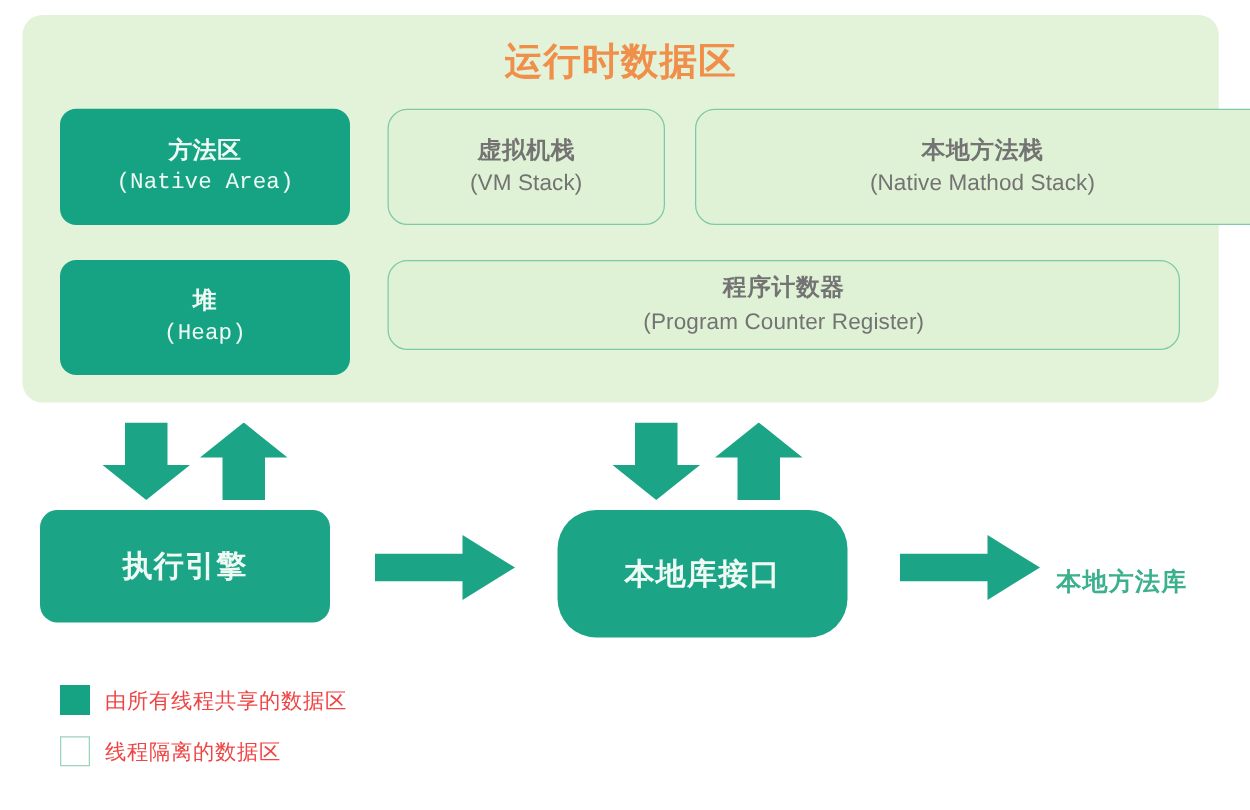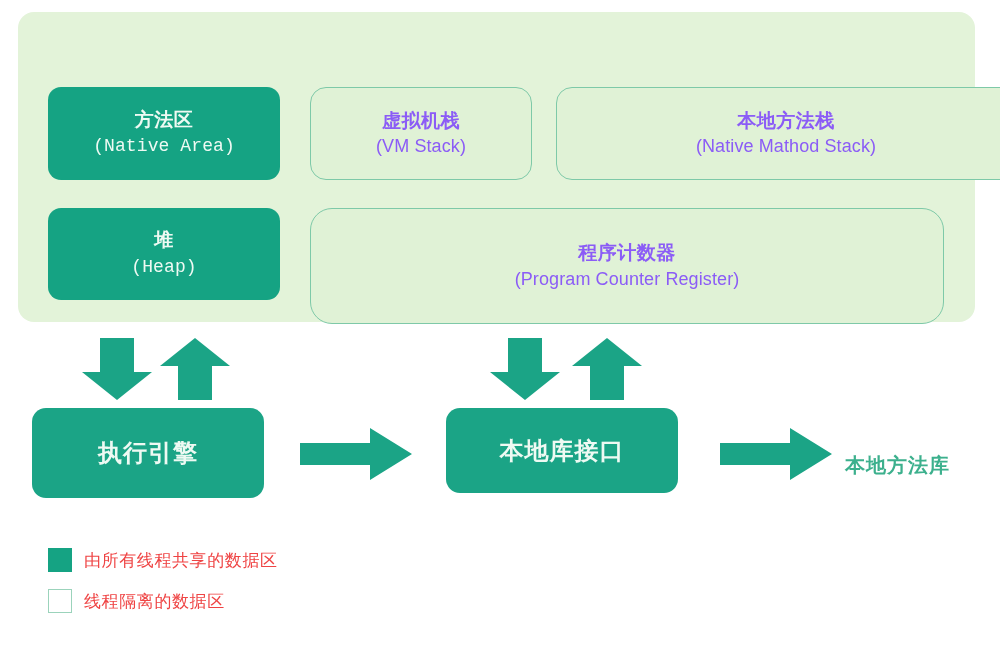--- a/index.html
+++ b/index.html
@@ -53,21 +53,21 @@
     text-align: center;
   }
   .mem-box.shared {
     background: #15a383;
     color: #eefaf3;
     border: none;
     font-family: Liberation Mono, monospace;
   }
   .mem-box.isolated {
     background: #e0f2d6;
-    color: #8b5cf6;
+    color: #737373;
     border: 1.6px solid #7ec9a8;
     border-radius: 16px;
   }
   .mem-cn {
     font-size: 19px;
     font-weight: bold;
     letter-spacing: 0.5px;
   }
   .mem-en {
     font-size: 18px;
@@ -75,41 +75,41 @@
     margin-top: 2px;
     letter-spacing: 0.1px;
   }
   .mem-box.shared .mem-cn { font-weight: bold; }
 
   
   #box-method-area { left: 30px;  top: 75px;  width: 232px; height: 93px; }
   #box-vm-stack    { left: 292px; top: 75px;  width: 222px; height: 93px; }
   #box-native-stack{ left: 538px; top: 75px;  width: 460px; height: 93px; }
   #box-heap        { left: 30px;  top: 196px; width: 232px; height: 92px; }
-  #box-pc-register { left: 292px; top: 196px; width: 634px; height: 116px; border-radius: 22px; }
+  #box-pc-register { left: 292px; top: 196px; width: 634px; height: 72px; }
   .arrow-updown {
     position: absolute;
   }
 
   
   .exec-box {
     position: absolute;
     box-sizing: border-box;
     background: #1ba486;
     color: #eefaf3;
     border-radius: 14px;
     display: flex;
     align-items: center;
     justify-content: center;
     font-size: 24px;
     font-weight: bold;
     letter-spacing: 1px;
   }
   #box-exec-engine  { left: 32px;  top: 408px; width: 232px; height: 90px; }
-  #box-native-iface { left: 446px; top: 408px; width: 232px; height: 85px; }
+  #box-native-iface { left: 446px; top: 408px; width: 232px; height: 102px; border-radius: 31px; }
 
   #label-native-lib {
     position: absolute;
     left: 845px;
     top: 436px;
     font-size: 20px;
     font-weight: bold;
     color: #3cb08d;
     letter-spacing: 1px;
     white-space: nowrap;
@@ -148,20 +148,21 @@
     color: #ef4444;
     letter-spacing: 0.6px;
     white-space: nowrap;
   }
 </style>
 </head>
 <body>
 
 <div id="runtime-panel">
 
+  <div id="runtime-title">运行时数据区</div>
 
   <div id="box-method-area" class="mem-box shared">
     <div class="mem-cn">方法区</div>
     <div class="mem-en">(Native Area)</div>
   </div>
 
   <div id="box-vm-stack" class="mem-box isolated">
     <div class="mem-cn">虚拟机栈</div>
     <div class="mem-en">(VM Stack)</div>
   </div>

